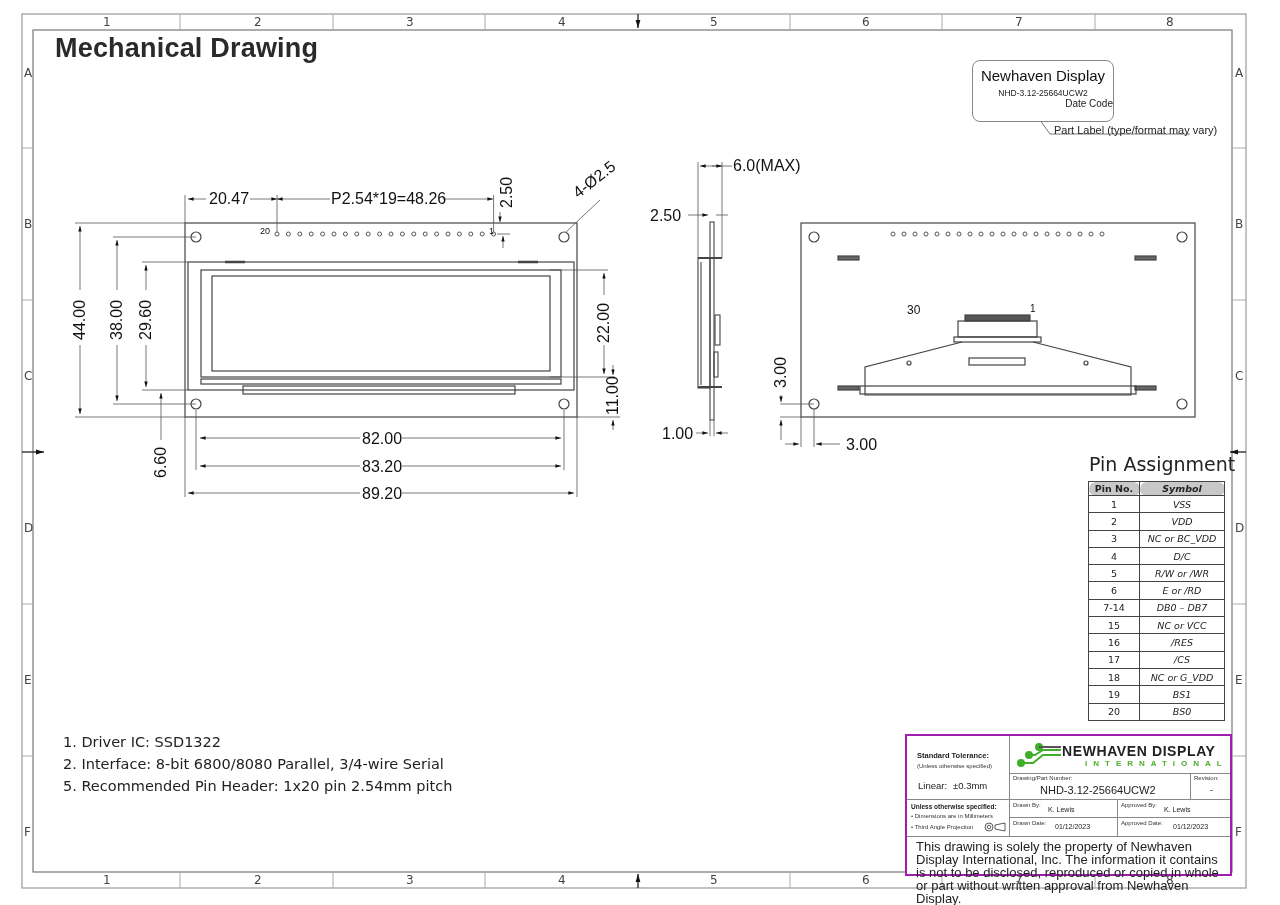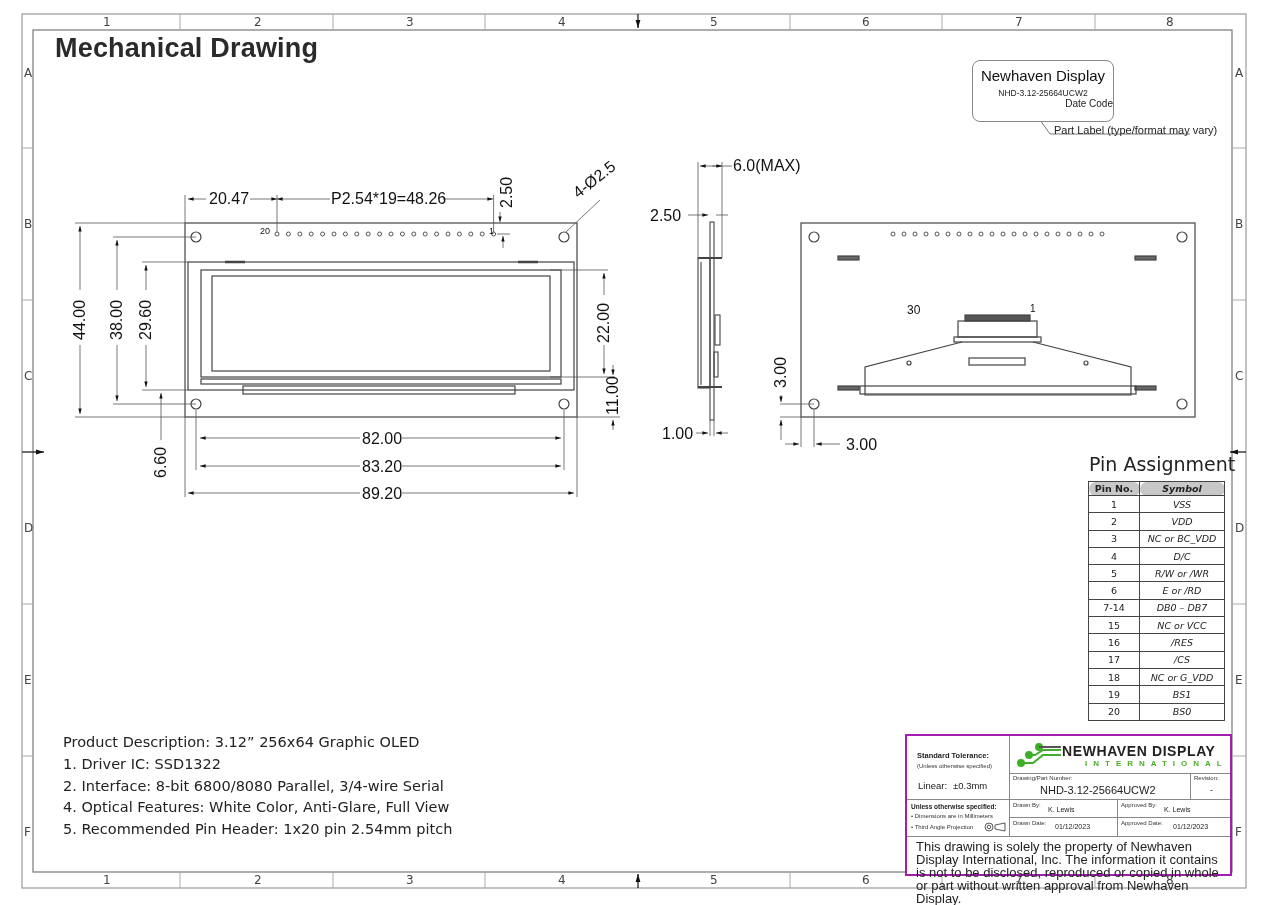--- a/index.html
+++ b/index.html
@@ -362,24 +362,22 @@
         <td class="c2">BS1</td>
       </tr>
     <tr>
         <td class="c1">20</td>
         <td class="c2">BS0</td>
       </tr>
   </tbody>
 </table>
 
 <div class="desc">
-  <div>Product Description: 3.12” 256x64 Graphic OLED</div>
   <div>1. Driver IC: SSD1322</div>
   <div>2. Interface: 8-bit 6800/8080 Parallel, 3/4-wire Serial</div>
-  <div>4. Optical Features: White Color, Anti-Glare, Full View</div>
   <div>5. Recommended Pin Header: 1x20 pin 2.54mm pitch</div>
 </div>
 
 <div class="tb">
 
   <div class="cell" style="left:102px;top:0;width:0;height:100px;border-left-width:1px;"></div>
   <div class="cell" style="left:0;top:63px;width:323px;height:0;border-top-width:1px;"></div>
   <div class="cell" style="left:102px;top:37px;width:221px;height:0;border-top-width:1px;"></div>
   <div class="cell" style="left:0;top:100px;width:323px;height:0;border-top-width:1px;"></div>
   <div class="cell" style="left:283px;top:37px;width:0;height:26px;border-left-width:1px;"></div>

